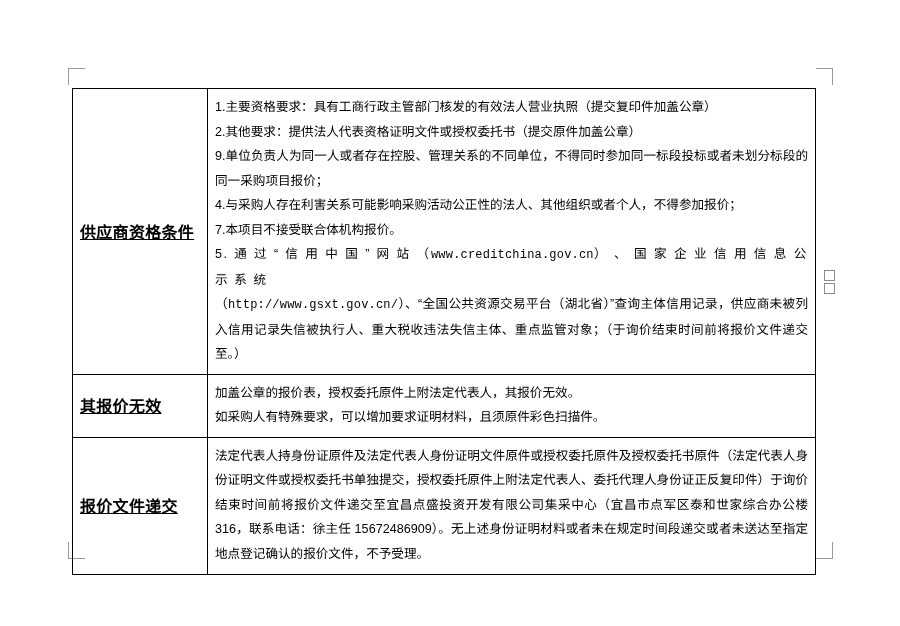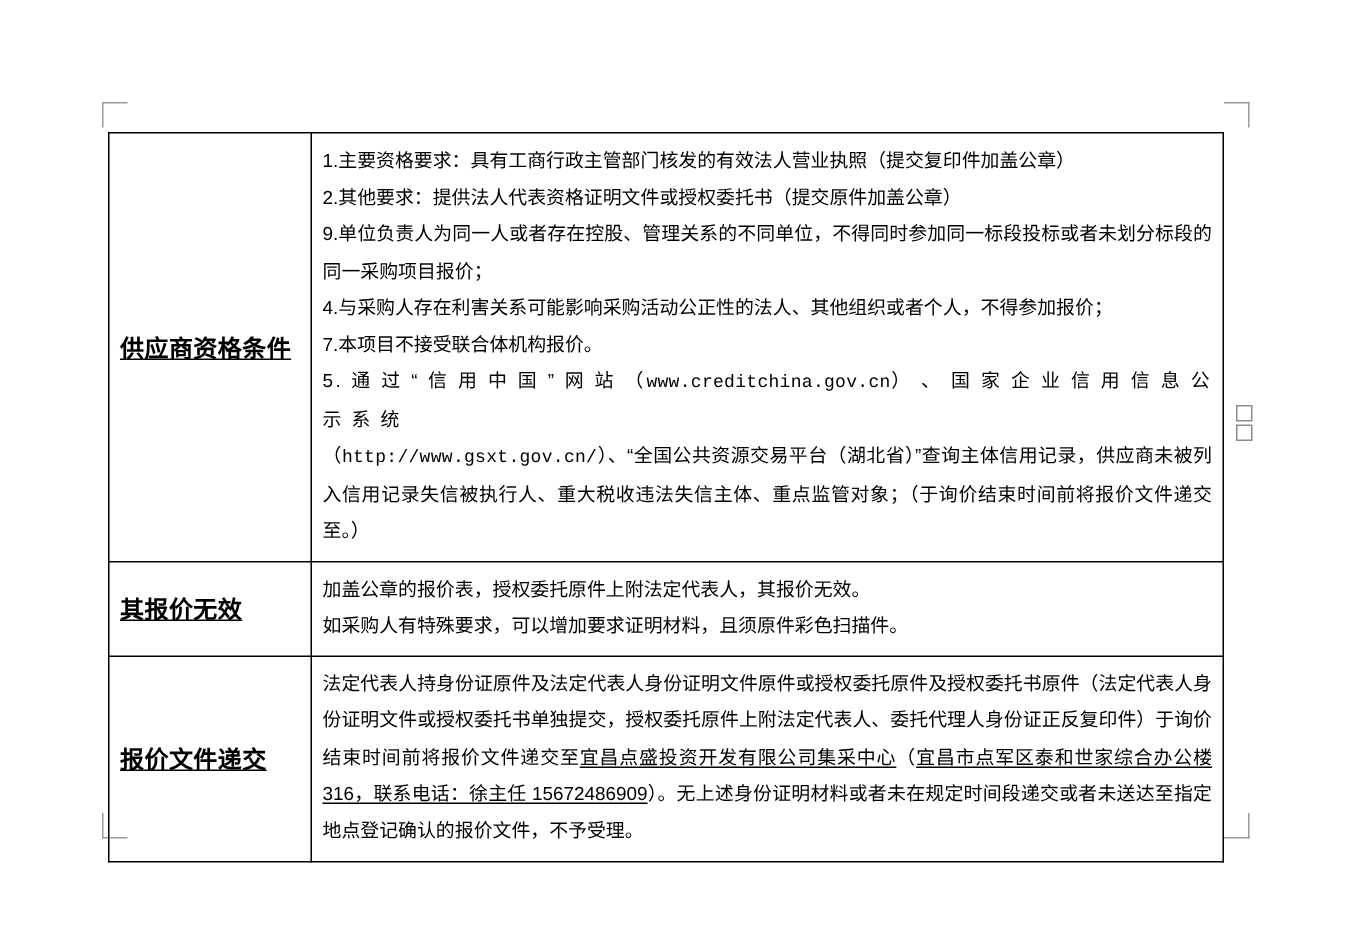--- a/index.html
+++ b/index.html
@@ -80,21 +80,20 @@
     line-height: 1.95;
     color: #000;
     font-family: "Liberation Sans", "DejaVu Sans", sans-serif;
   }
   .line { white-space: normal; }
   .line.justify { text-align: justify; text-justify: inter-ideograph; }
   .spaced {
     letter-spacing: 1.6px;
   }
   .u {
-    text-decoration: underline;
     text-underline-offset: 2px;
   }
   .mono-ul {
     font-family: "Liberation Mono", "DejaVu Sans Mono", monospace;
     font-size: 12px;
     text-underline-offset: 2px;
     letter-spacing: 0.2px;
   }
   .row-qual td { height: 212px; }
   .row-compose td { height: 46px; }

